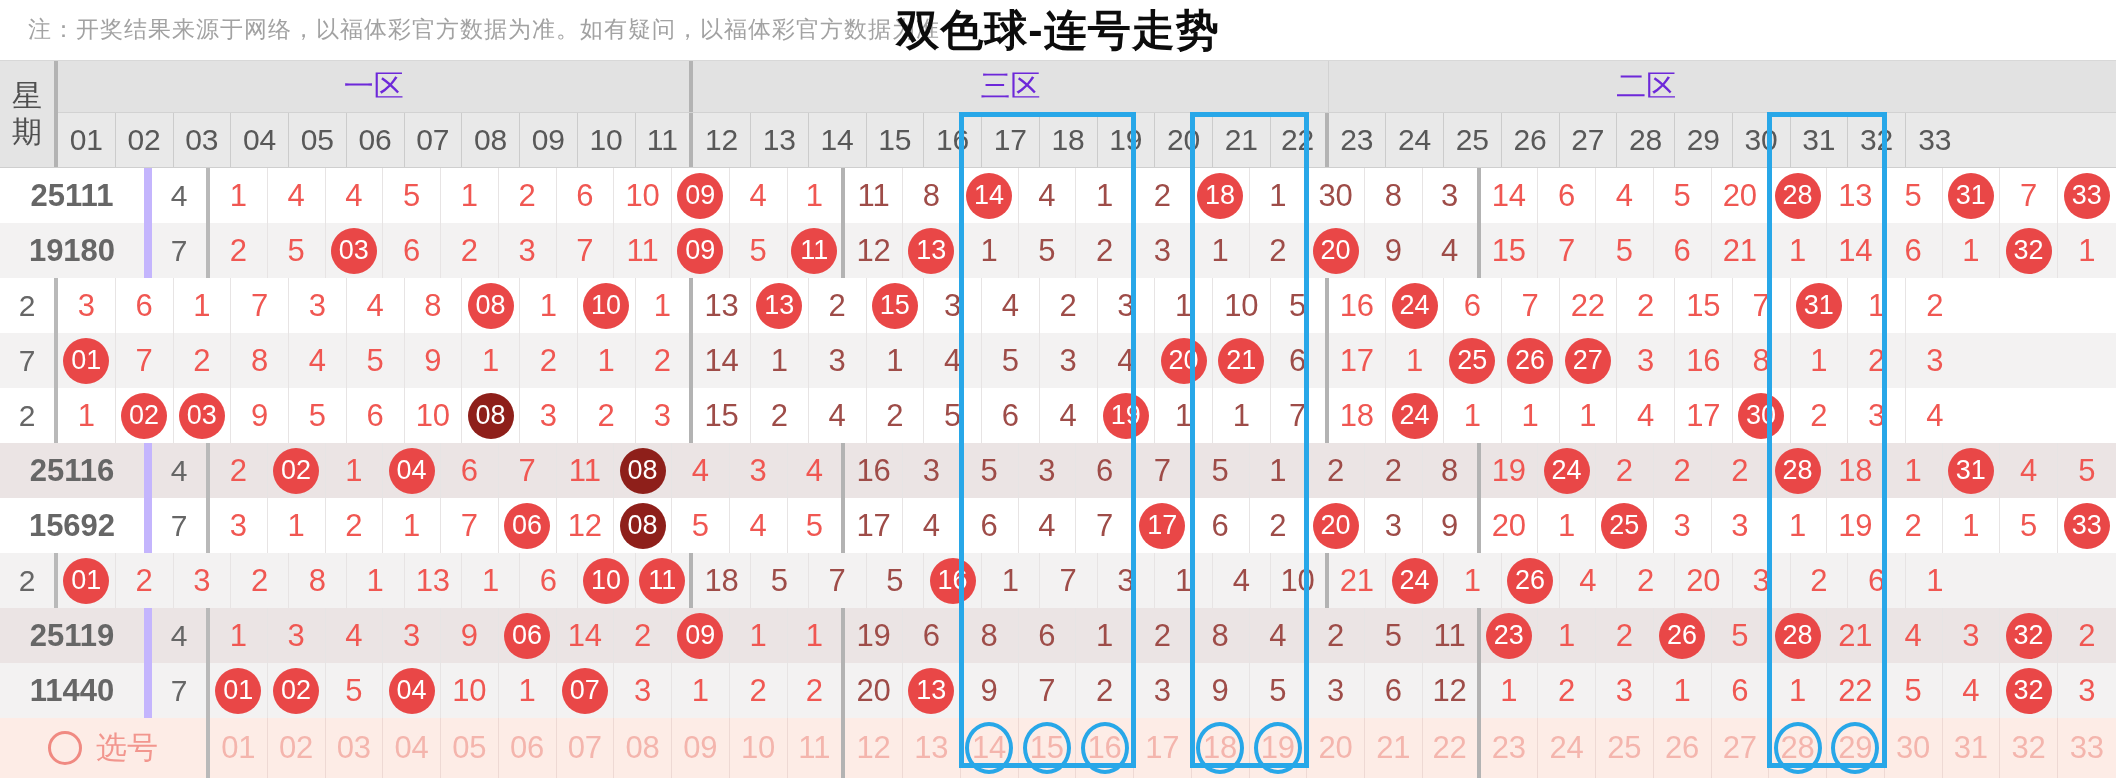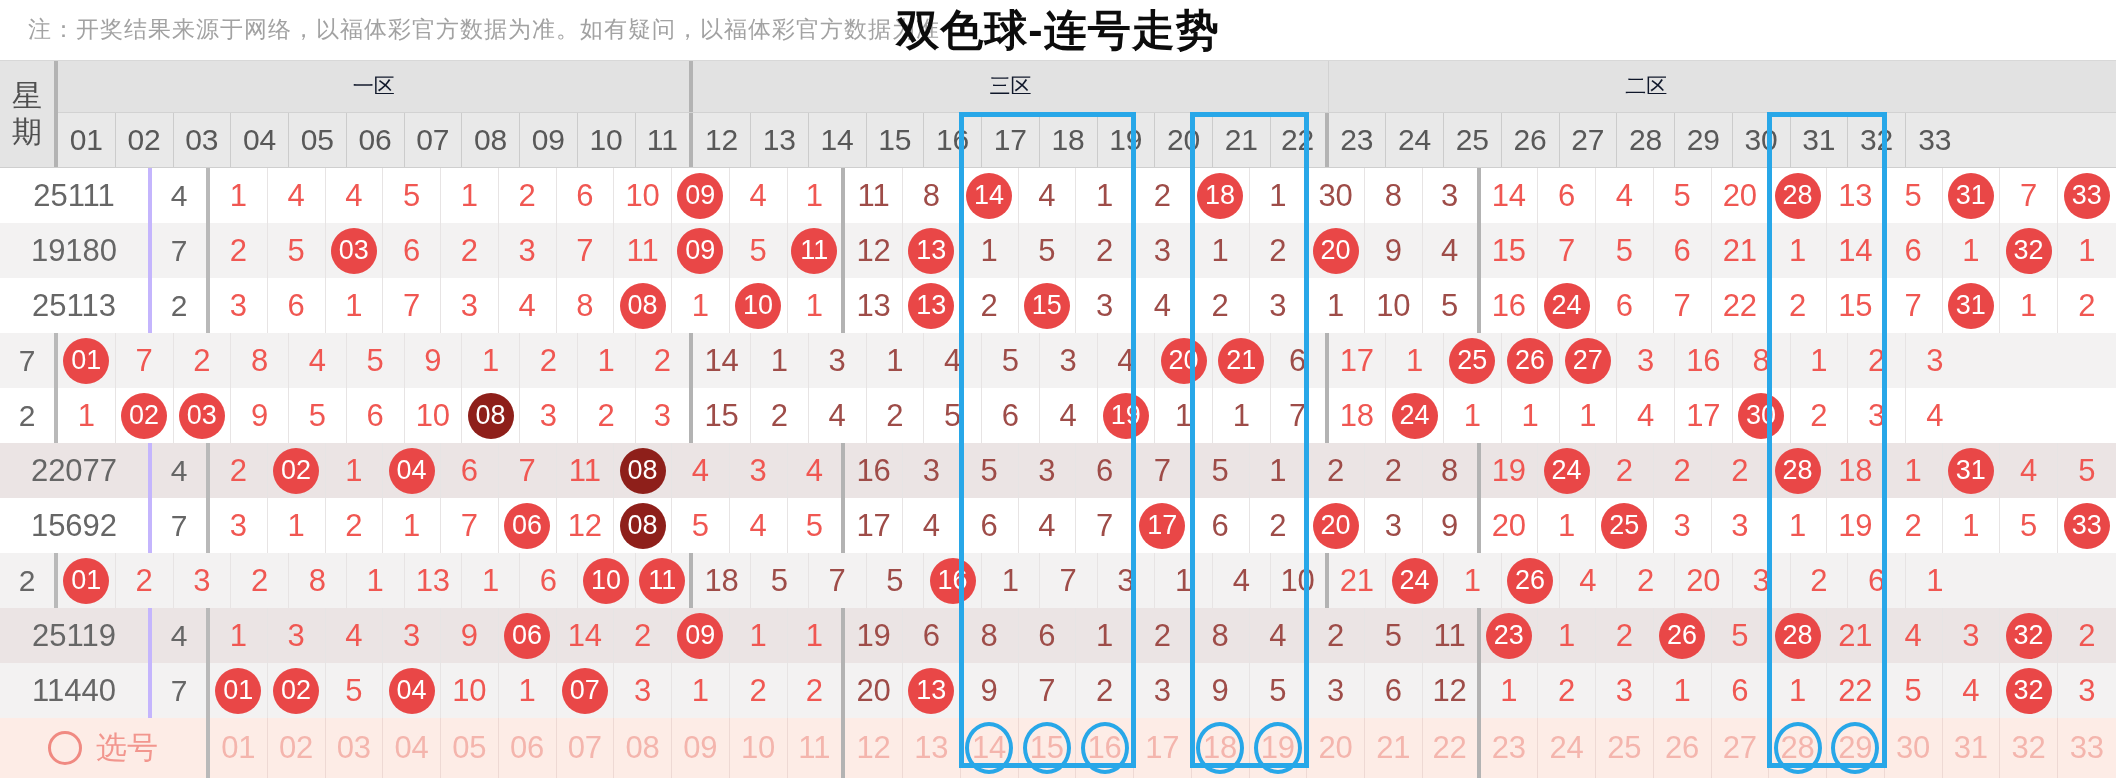--- a/index.html
+++ b/index.html
@@ -17,34 +17,34 @@
   .thead{display:flex;border-top:1px solid #d8d8d8;border-bottom:1px solid #cfcfcf;height:108px;}
   .corner{background:#e4e4e4;display:flex;align-items:center;justify-content:center;
           color:#4f4f4f;font-size:30px;border-right:4px solid #b3b3b3;}
   .period-h{width:152px;}
   .week-h{width:58px;text-align:center;line-height:36px;padding:0 13px;}
   .sortwrap{display:flex;flex-direction:column;align-items:center;margin-left:8px;}
   .tri-up{width:0;height:0;border-left:8px solid transparent;border-right:8px solid transparent;border-bottom:11px solid #d8382e;}
   .tri-dn{width:0;height:0;border-left:8px solid transparent;border-right:8px solid transparent;border-top:11px solid#4a4a4a;margin-top:3px;}
   .zones-wrap{flex:1;display:flex;flex-direction:column;}
   .zone-row{display:flex;height:52px;background:#e2e2e2;border-bottom:1px solid #d2d2d2;}
-  .zone-cell{display:flex;align-items:center;justify-content:center;font-size:21px;color:#0f172a;border-right:1px solid #d2d2d2;}
+  .zone-cell{display:flex;align-items:center;justify-content:center;font-size:30px;color:#6d28d9;border-right:1px solid #d2d2d2;}
   .zone-cell.sep{border-right:4px solid #b3b3b3;}
   .zone-cell:last-child{border-right:none;}
   .colnum-row{display:flex;height:55px;background:#e9e9e9;}
   .colnum{display:flex;align-items:center;justify-content:center;font-size:30px;color:#585858;border-right:1px solid #cccccc;}
   .colnum.sep{border-right:4px solid #b3b3b3;}
   .colnum:last-child{border-right:none;}
 
   
   .trow{display:flex;height:55px;background:#fff;}
   #rows .trow:nth-child(even){background:#f3f2f2;}
   #rows .trow:nth-child(6),#rows .trow:nth-child(9){background:#ebe4e4;}
   .pcell{width:152px;display:flex;align-items:center;justify-content:center;
-         font-size:31px;color:#666;border-right:4px solid #c4b5fd;}
+         font-size:31px;color:#666;border-right:8px solid #c4b5fd;font-weight:bold;}
   .wcell{width:58px;display:flex;align-items:center;justify-content:center;
          font-size:30px;color:#666;border-right:4px solid #b9b9b9;}
   .cell{display:flex;align-items:center;justify-content:center;border-right:1px solid #e7e4e4;position:relative;}
   .cell.sep{border-right:4px solid #b3b3b3;}
   .cell:last-child{border-right:none;}
   .miss{font-size:31px;color:#f05752;}
   .cell.z2 .miss{color:#9e4c48;}
   .ball{width:46px;height:46px;border-radius:50%;background:#e94747;color:#fff;
         display:flex;align-items:center;justify-content:center;font-size:27px;}
   .ball.dark{background:#8e1f1a;}
@@ -323,21 +323,20 @@
             <div class="miss">1</div>
           </div>
           <div class="cell" style="width: 57.7576px;">
             <div class="ball">32</div>
           </div>
           <div class="cell" style="width: 57.7576px;">
             <div class="miss">1</div>
           </div>
         </div>
         <div class="trow">
-          <div class="pcell">25113</div>
           <div class="wcell">2</div>
           <div class="cell" style="width: 57.7576px;">
             <div class="miss">3</div>
           </div>
           <div class="cell" style="width: 57.7576px;">
             <div class="miss">6</div>
           </div>
           <div class="cell" style="width: 57.7576px;">
             <div class="miss">1</div>
           </div>
@@ -630,21 +629,21 @@
             <div class="miss">2</div>
           </div>
           <div class="cell" style="width: 57.7576px;">
             <div class="miss">3</div>
           </div>
           <div class="cell" style="width: 57.7576px;">
             <div class="miss">4</div>
           </div>
         </div>
         <div class="trow">
-          <div class="pcell">22077</div>
+          <div class="pcell">25116</div>
           <div class="wcell">4</div>
           <div class="cell" style="width: 57.7576px;">
             <div class="miss">2</div>
           </div>
           <div class="cell" style="width: 57.7576px;">
             <div class="ball">02</div>
           </div>
           <div class="cell" style="width: 57.7576px;">
             <div class="miss">1</div>
           </div>

